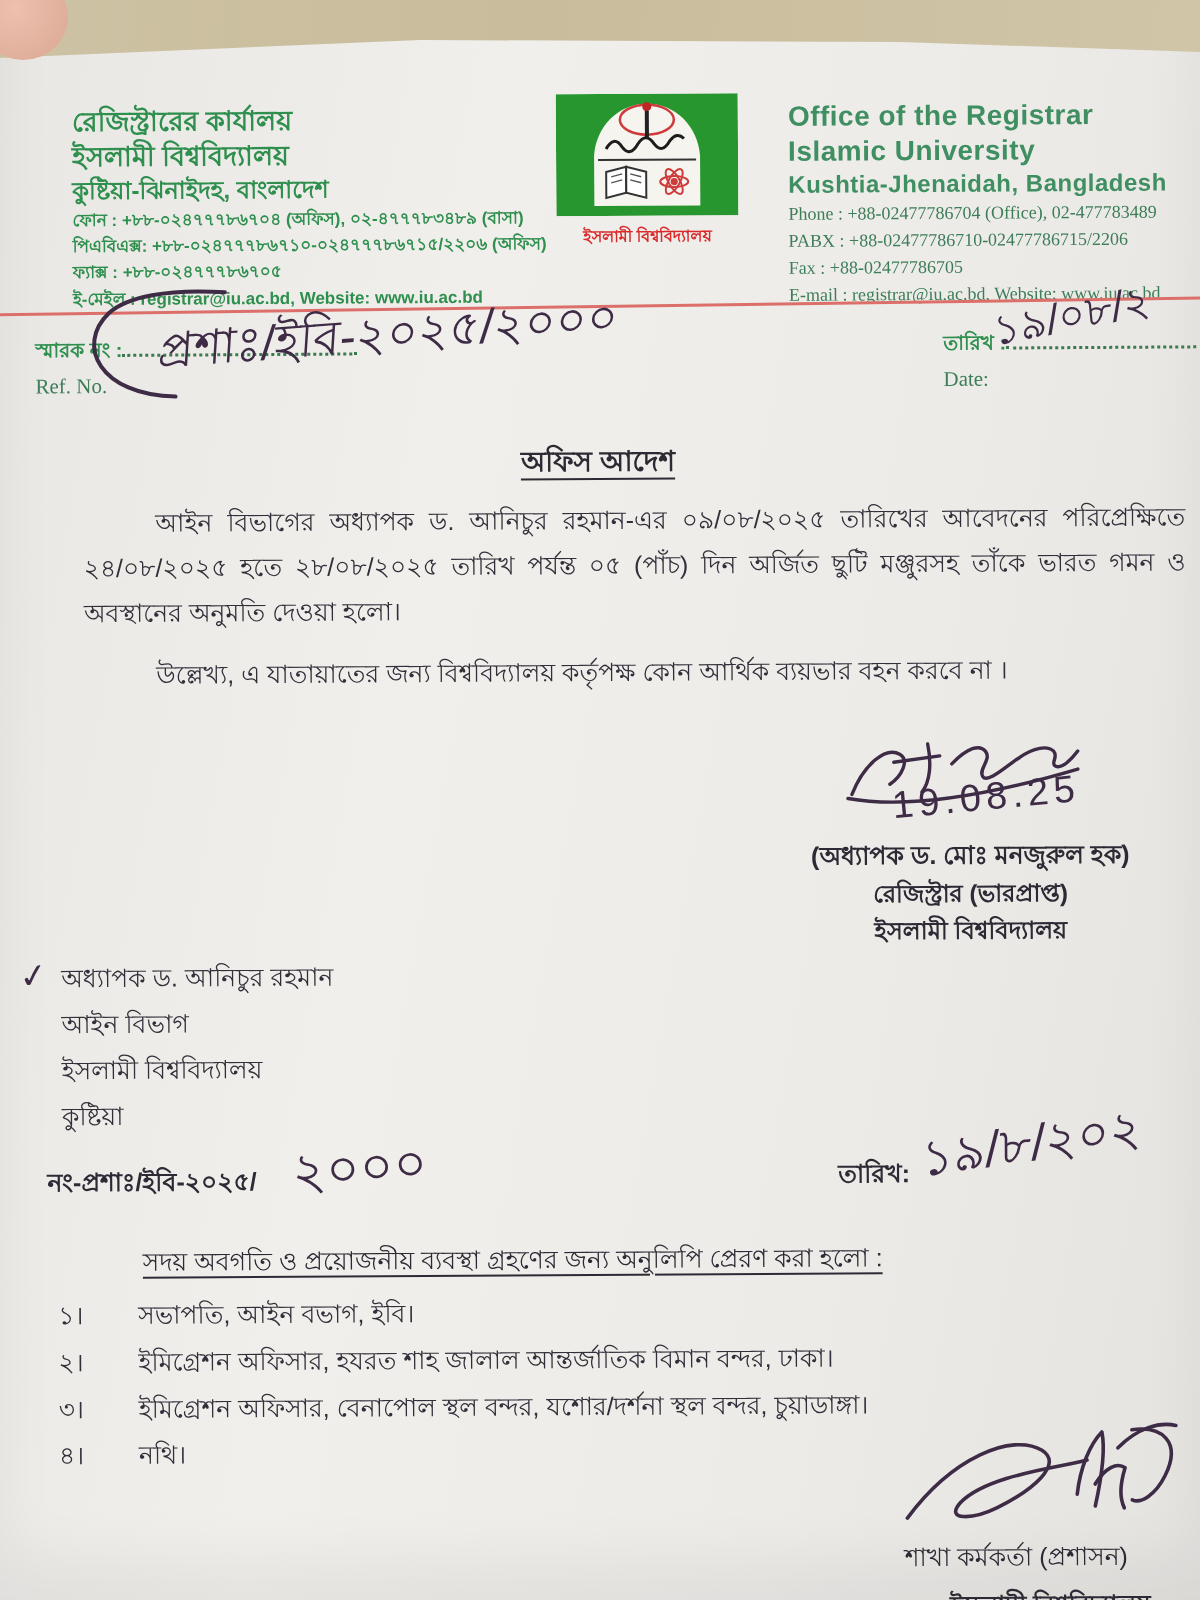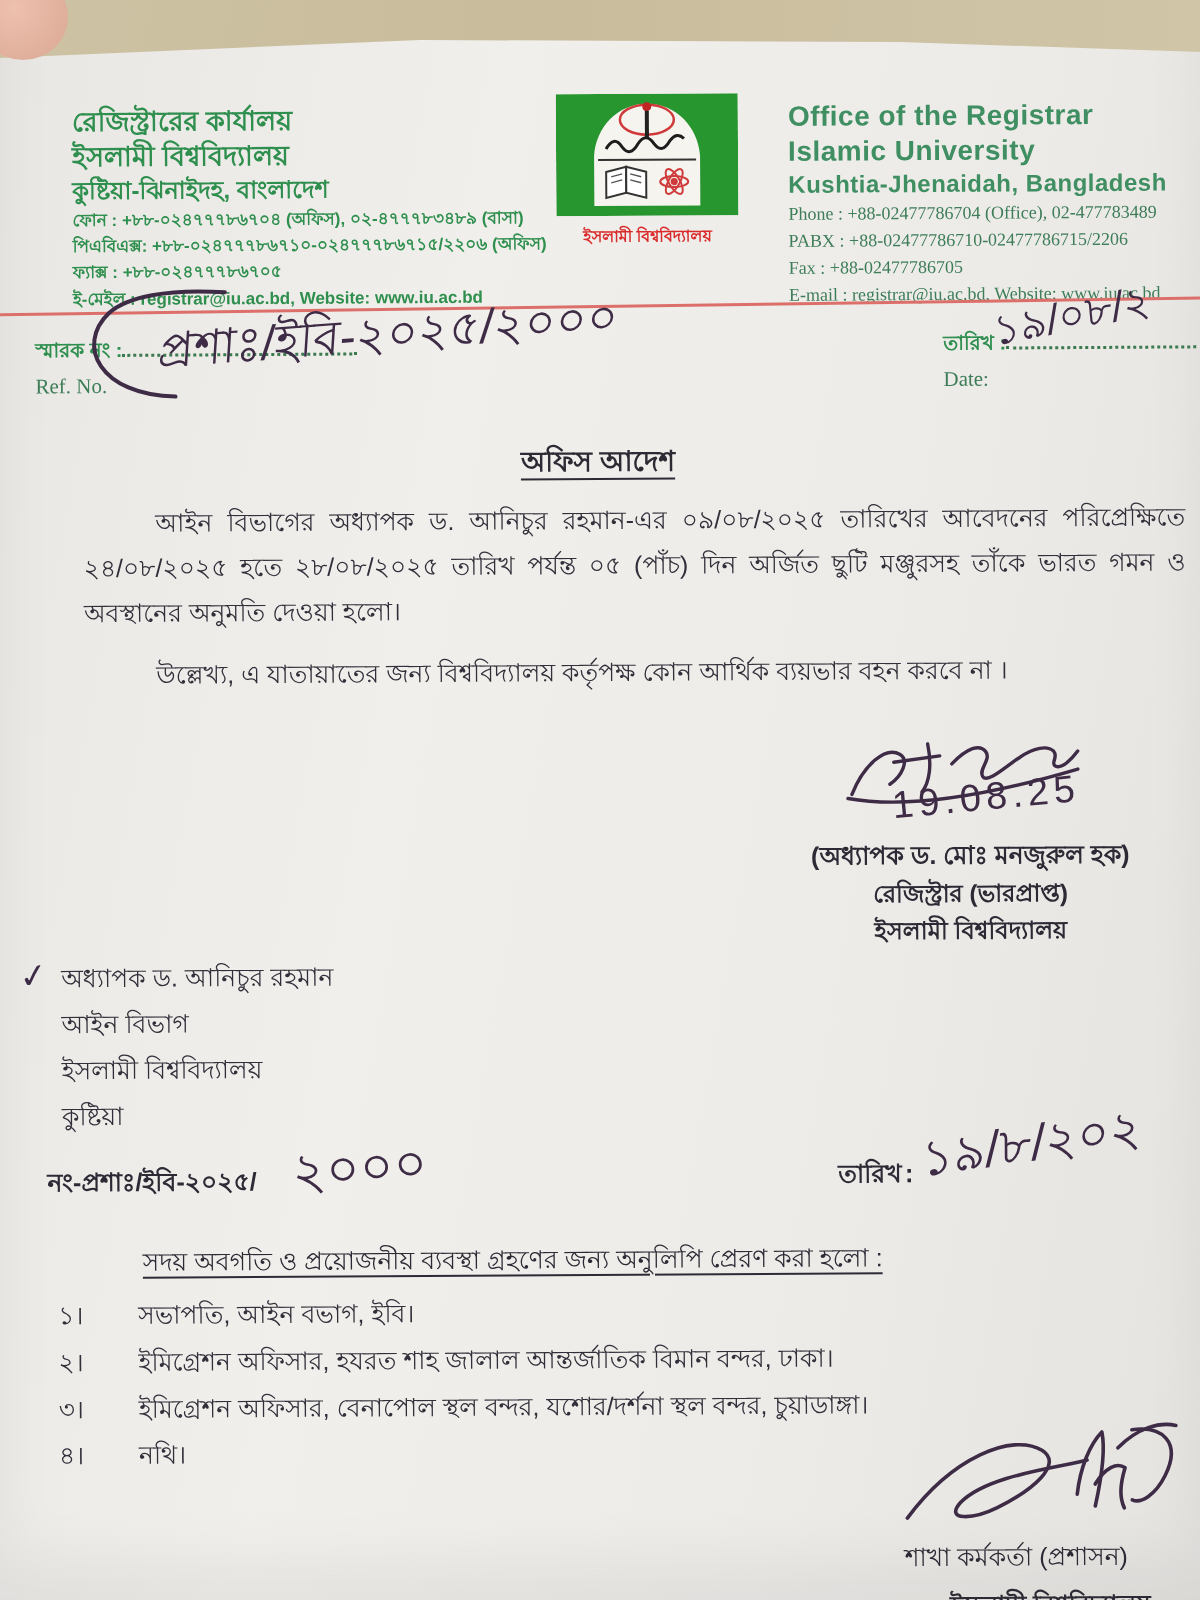--- a/index.html
+++ b/index.html
@@ -65,21 +65,21 @@
   .hw-sigdate{left:892px;top:778px;font-size:38px;letter-spacing:5px;transform:rotate(-5deg);}
   .sig1-text{position:absolute;left:770px;top:838px;width:400px;text-align:center;color:#2e2a35;}
   .sig1-text .n1{font-size:25px;font-weight:bold;line-height:1.55;}
   .sig1-text .n2{font-size:24px;font-weight:bold;line-height:1.55;}
 
   .checkmark{position:absolute;left:18px;top:952px;font-size:34px;color:var(--ink);transform:rotate(-8deg);}
   .addressee{position:absolute;left:60px;top:952px;color:var(--text);font-size:25px;line-height:1.84;}
 
   .ref2{position:absolute;left:45px;top:1160px;font-size:25px;font-weight:bold;color:#2e2a35;}
   .hw-2000{left:290px;top:1126px;font-size:52px;transform:rotate(-4deg);}
-  .date2{position:absolute;left:836px;top:1156px;font-size:25px;font-weight:bold;color:#2e2a35;font-family:Liberation Mono, monospace;}
+  .date2{position:absolute;left:836px;top:1156px;font-size:25px;font-weight:bold;color:#2e2a35;}
   .hw-date2{left:918px;top:1108px;font-size:50px;transform:rotate(-8deg) skewX(-8deg);}
 
   .dist-head{position:absolute;left:140px;top:1240px;font-size:25px;color:#2e2a35;
     text-decoration:underline;text-decoration-thickness:2px;text-underline-offset:6px;}
   .dist-list{position:absolute;left:55px;top:1296px;width:1100px;}
   .dist-row{display:flex;margin-bottom:13px;color:var(--text);font-size:25px;line-height:1.35;}
   .dist-row .num{width:80px;flex:0 0 80px;}
 
   .sig2-svg{position:absolute;left:888px;top:1425px;}
   .sig2-title{position:absolute;left:900px;top:1540px;font-size:25px;color:#2e2a35;white-space:nowrap;}

